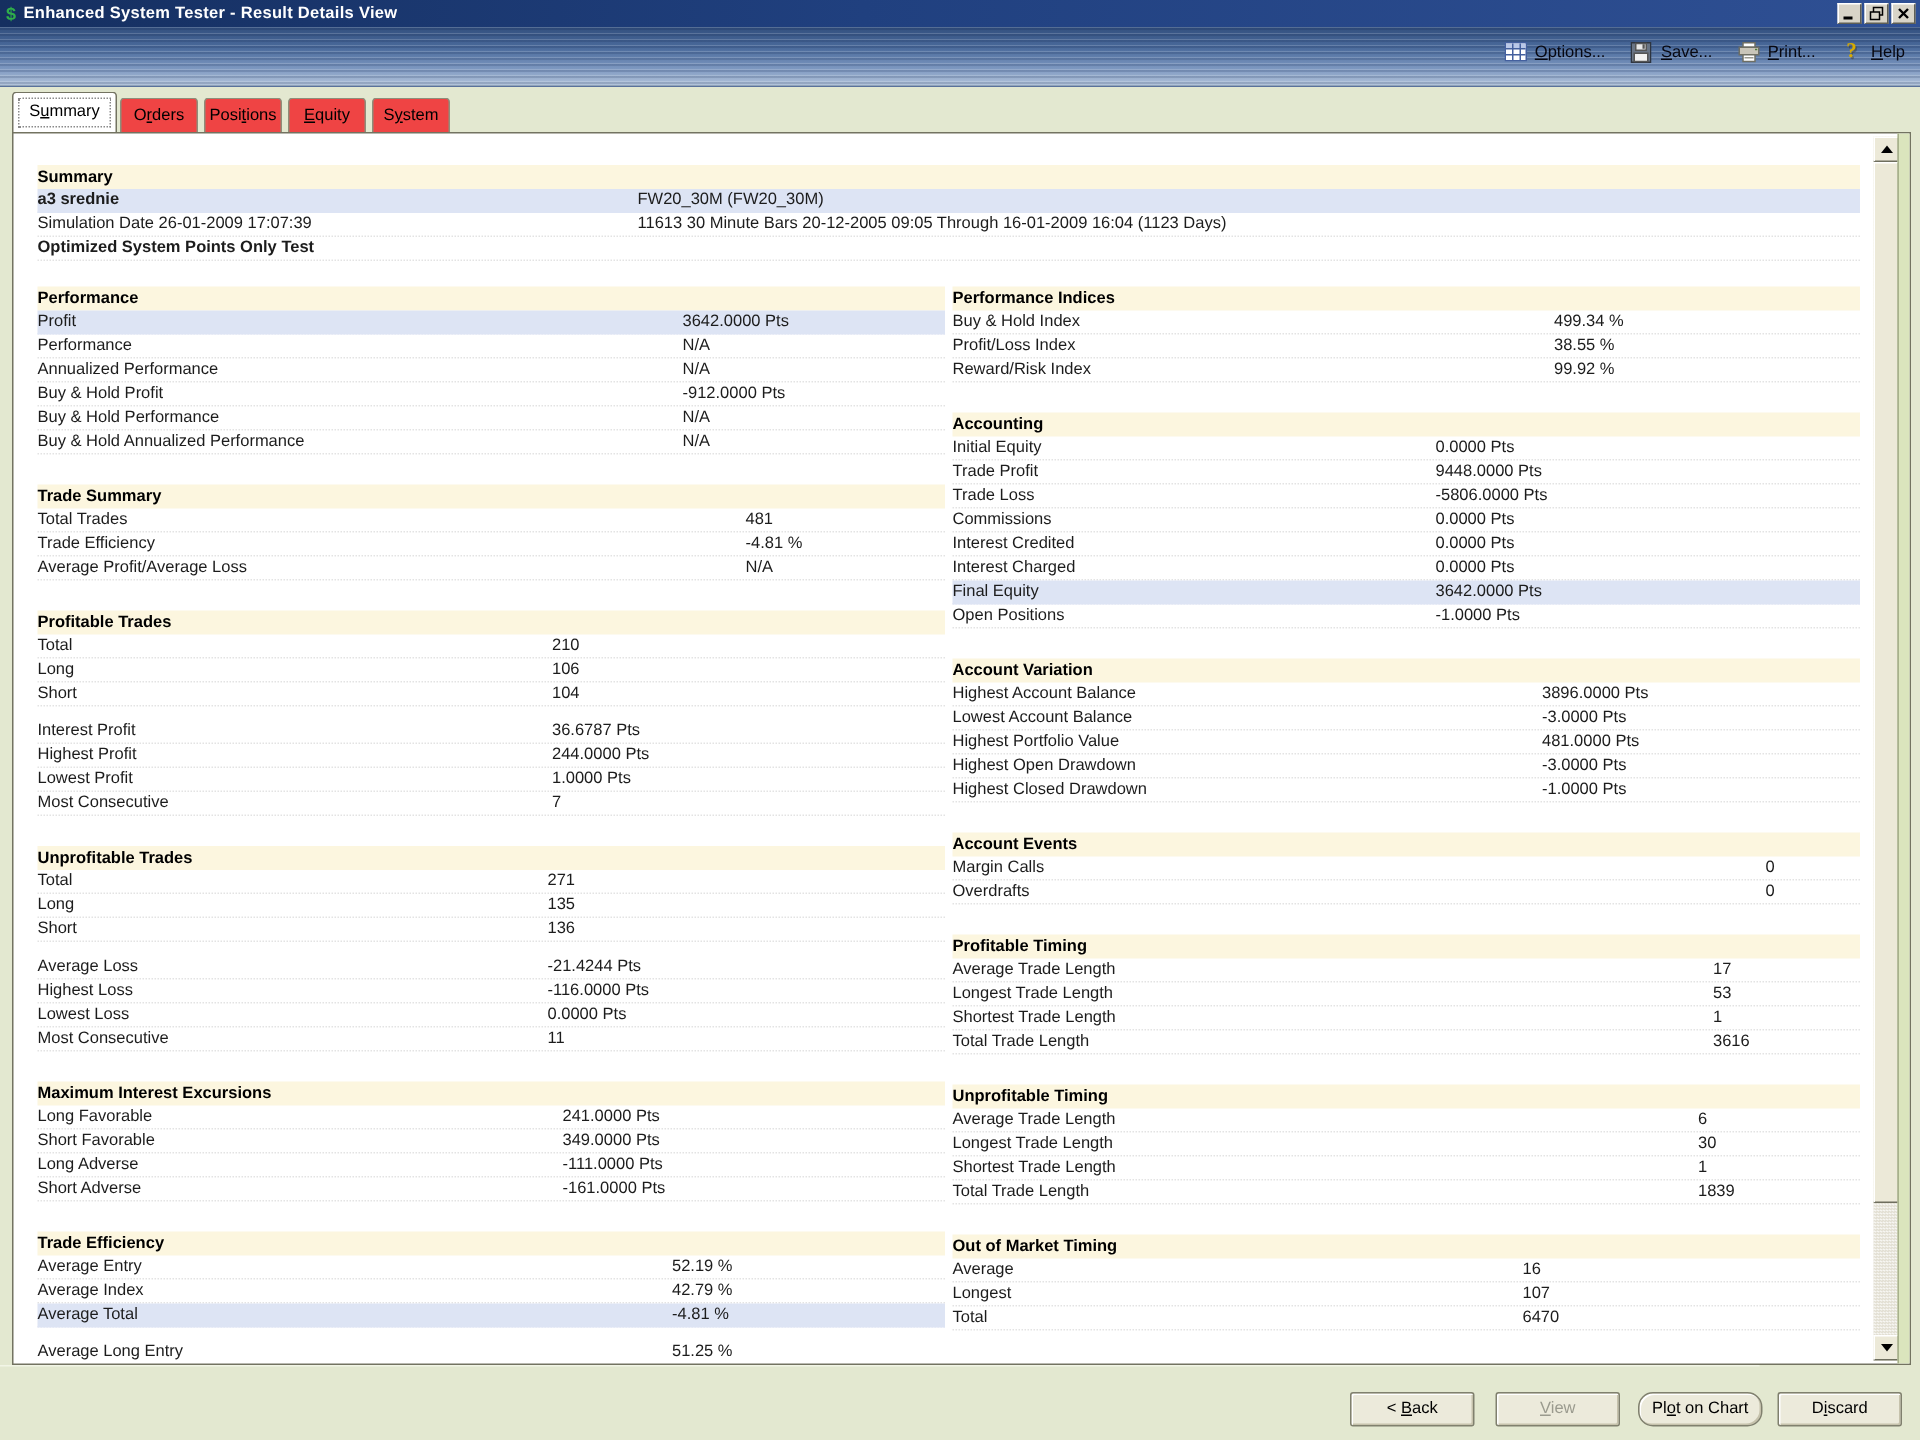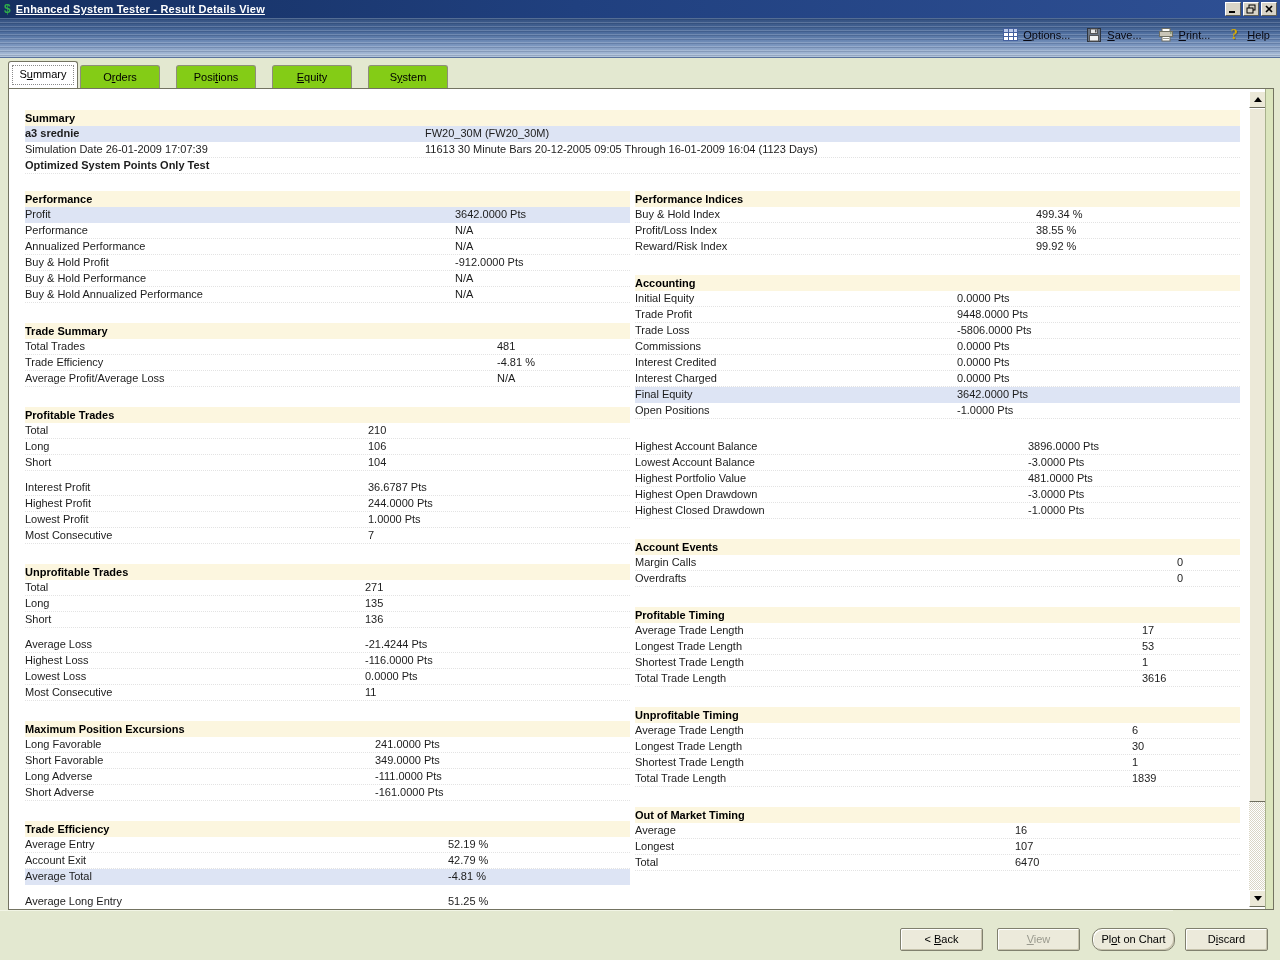--- a/index.html
+++ b/index.html
@@ -10,21 +10,21 @@
     font-family: "Liberation Sans", sans-serif;
     font-size: 11px; color:#1c1c1c;
   }
   
   .titlebar {
     position:absolute; top:0; left:0; width:1280px; height:18px;
     background: linear-gradient(90deg,#152f60 0%, #20407f 45%, #2f5094 100%);
     display:flex; align-items:center; padding-left:4px; color:#fff;
   }
   .title-icon { color:#2fae4a; font-weight:bold; font-size:12px; margin-right:5px; line-height:18px; }
-  .title-text { font-weight:bold; font-size:11px; letter-spacing:.2px;text-decoration:underline; }
+  .title-text { font-weight:bold; font-size:11px; letter-spacing:.2px; }
   .win-buttons { position:absolute; right:3px; top:2px; display:flex; gap:2px; }
   .win-btn {
     width:16px; height:14px; background:#d8d4c8;
     border:1px solid; border-color:#fff #5f5f55 #5f5f55 #fff;
     display:flex; align-items:center; justify-content:center;
   }
   .win-btn svg { display:block; }
   
   .toolbar {
     position:absolute; top:18px; left:0; width:1280px; height:40px;
@@ -33,23 +33,23 @@
       linear-gradient(180deg,#33507f 0%,#4a6a9b 35%,#7b96bf 70%,#b3c4db 100%);
     border-bottom:1px solid #5a729c;
   }
   .toolbar-actions { position:absolute; right:10px; top:9px; display:flex; align-items:center; gap:16px; }
   .tb-item { display:flex; align-items:center; gap:5px; color:#070710; cursor:default; }
   .tb-icon { width:16px; height:15px; display:flex; align-items:center; justify-content:center; }
   .help-glyph { color:#d8ab00; font-weight:bold; font-size:14px; font-family:"Liberation Serif",serif; text-shadow:1px 1px 0 rgba(60,40,0,.35); }
   
   .tabstrip { position:absolute; top:58px; left:8px; height:30px; display:flex; align-items:flex-end; }
   .tab {
-    width:80px; height:23px; line-height:22px; text-align:center;
-    background:#84cc16; border:1px solid #8e8e7a; border-bottom:none;
-    border-radius:3px 3px 0 0; margin-right:16px; position:relative; color:#000;
+    width:52px; height:23px; line-height:22px; text-align:center;
+    background:#ef4444; border:1px solid #8e8e7a; border-bottom:none;
+    border-radius:3px 3px 0 0; margin-right:4px; position:relative; color:#000;
   }
   .tab.active {
     width:70px; height:27px; line-height:25px; background:#fff; z-index:3;
     border-color:#737361; margin-right:2px;
   }
   .tab.active::after { content:''; position:absolute; inset:3px; border:1px dotted #8a8a8a; pointer-events:none; }
   
   .panel {
     position:absolute; left:8px; top:88px; width:1266px; height:822px;
     background:#fff; border:1px solid #737361;
@@ -316,21 +316,21 @@
             <div class="row">
               <span class="row-label">Lowest Loss</span>
               <span class="row-value">0.0000 Pts</span>
             </div>
             <div class="row">
               <span class="row-label">Most Consecutive</span>
               <span class="row-value">11</span>
             </div>
           </div>
           <div class="section section-max-position-excursions">
-            <div class="section-header">Maximum Position Excursions</div>
+            <div class="section-header">Maximum Interest Excursions</div>
             <div class="row">
               <span class="row-label">Long Favorable</span>
               <span class="row-value">241.0000 Pts</span>
             </div>
             <div class="row">
               <span class="row-label">Short Favorable</span>
               <span class="row-value">349.0000 Pts</span>
             </div>
             <div class="row">
               <span class="row-label">Long Adverse</span>
@@ -341,21 +341,21 @@
               <span class="row-value">-161.0000 Pts</span>
             </div>
           </div>
           <div class="section section-trade-efficiency">
             <div class="section-header">Trade Efficiency</div>
             <div class="row">
               <span class="row-label">Average Entry</span>
               <span class="row-value">52.19 %</span>
             </div>
             <div class="row">
-              <span class="row-label">Account Exit</span>
+              <span class="row-label">Average Index</span>
               <span class="row-value">42.79 %</span>
             </div>
             <div class="row highlight">
               <span class="row-label">Average Total</span>
               <span class="row-value">-4.81 %</span>
             </div>
             <div class="row gap">
               <span class="row-label">Average Long Entry</span>
               <span class="row-value">51.25 %</span>
             </div>
@@ -406,20 +406,21 @@
             <div class="row highlight">
               <span class="row-label">Final Equity</span>
               <span class="row-value">3642.0000 Pts</span>
             </div>
             <div class="row">
               <span class="row-label">Open Positions</span>
               <span class="row-value">-1.0000 Pts</span>
             </div>
           </div>
           <div class="section section-account-variation">
+            <div class="section-header">Account Variation</div>
             <div class="row">
               <span class="row-label">Highest Account Balance</span>
               <span class="row-value">3896.0000 Pts</span>
             </div>
             <div class="row">
               <span class="row-label">Lowest Account Balance</span>
               <span class="row-value">-3.0000 Pts</span>
             </div>
             <div class="row">
               <span class="row-label">Highest Portfolio Value</span>

